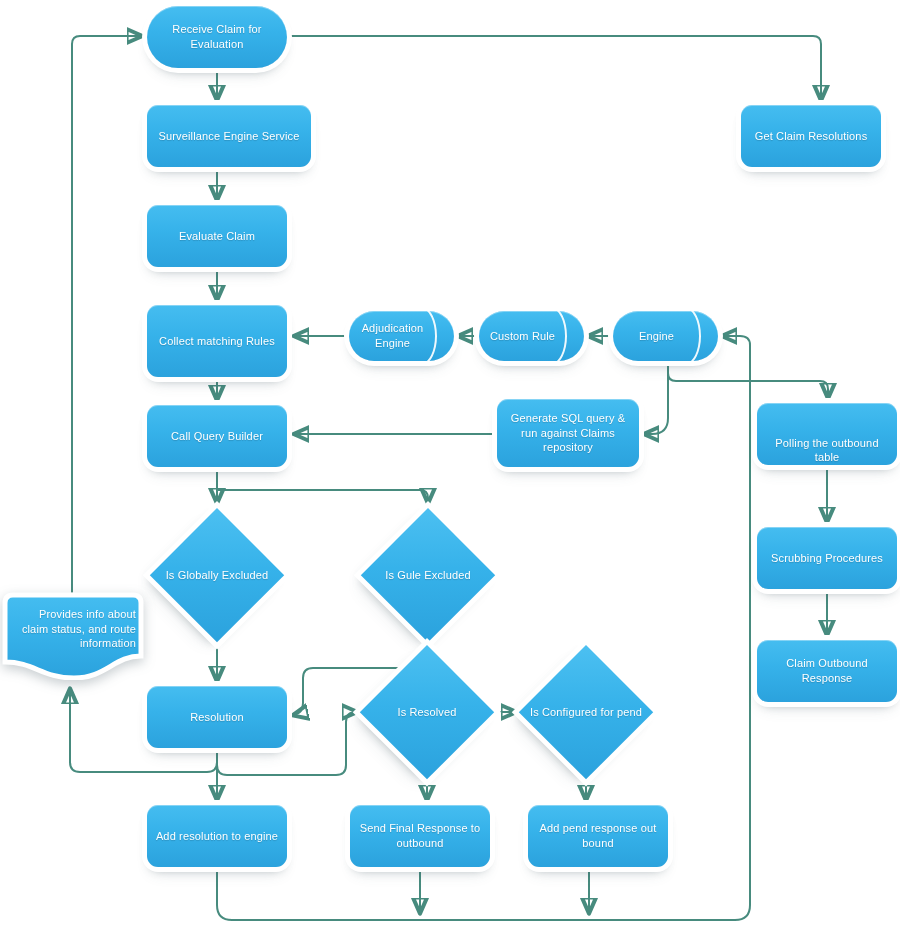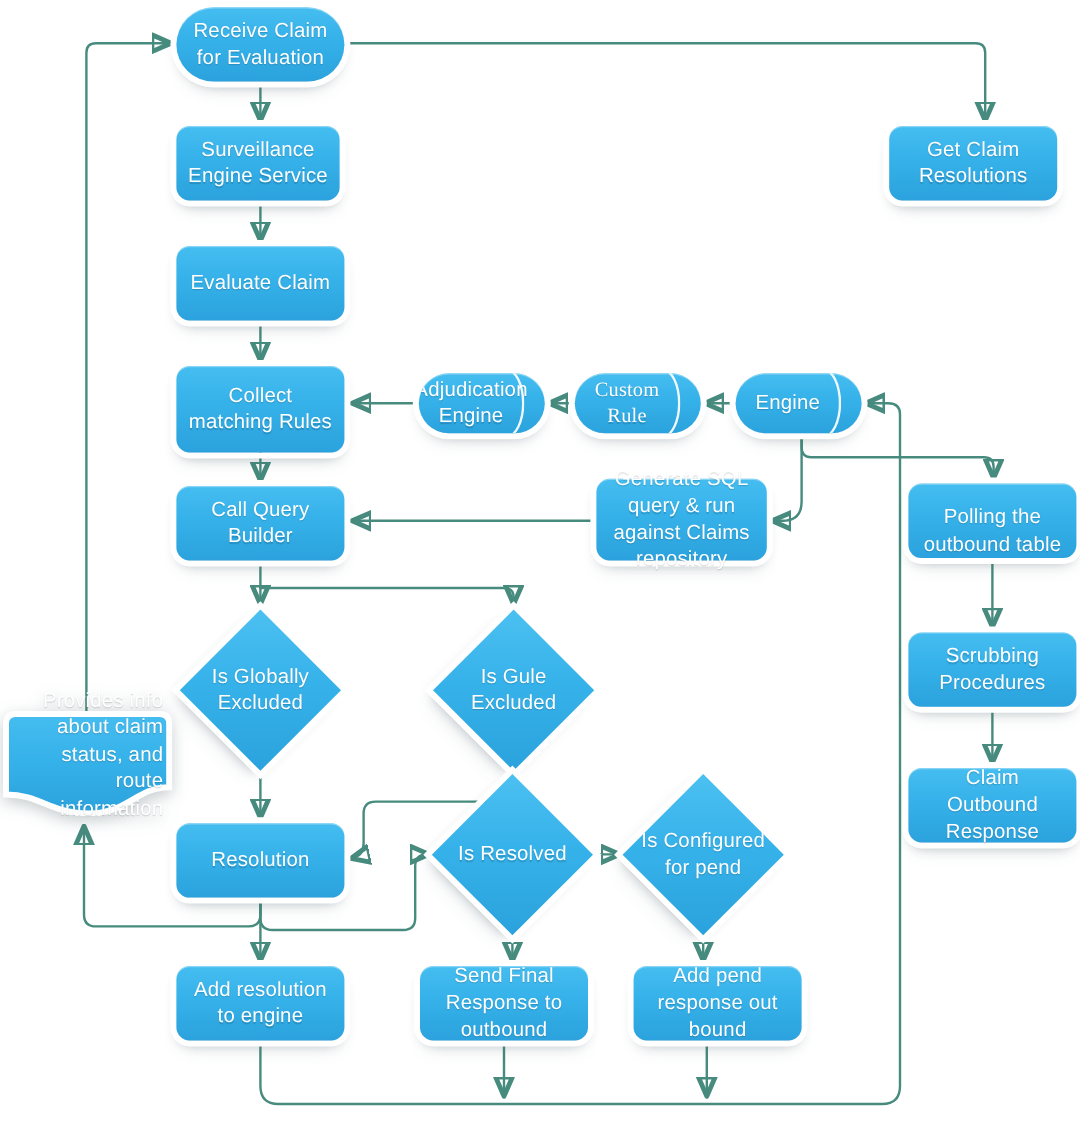--- a/index.html
+++ b/index.html
@@ -30,21 +30,21 @@
   }
   
   .node{
     position:absolute;
     box-sizing:border-box;
     display:flex;
     align-items:center;
     justify-content:center;
     text-align:center;
     color:#ffffff;
-    font-size:17px;
+    font-size:11px;
     line-height:1.32;
     letter-spacing:.15px;
     text-shadow:0 1px 1px rgba(0,0,0,.18);
     z-index:3;
   }
   .node .lbl{ padding:0 8px; position:relative; z-index:4; }
 
   
   .proc{
     border-radius:11px;
@@ -184,21 +184,21 @@
 
     <path d="M420,869 L420,912" marker-end="url(#ah)"></path>
 
     <path d="M589,869 L589,912" marker-end="url(#ah)"></path>
   </svg>
 
   <div class="node pill" style="left:147px;top:6px;width:140px;height:62px;">
     <span class="lbl">Receive Claim for Evaluation</span>
   </div>
 
-  <div class="node proc" style="left:147px;top:105px;width:136px;height:62px;">
+  <div class="node proc" style="left:147px;top:105px;width:164px;height:62px;">
     <span class="lbl">Surveillance Engine Service</span>
   </div>
 
   <div class="node proc" style="left:147px;top:205px;width:140px;height:62px;">
     <span class="lbl">Evaluate Claim</span>
   </div>
 
   <div class="node proc" style="left:147px;top:305px;width:140px;height:72px;">
     <span class="lbl">Collect matching Rules</span>
   </div>
@@ -216,21 +216,21 @@
   </div>
 
   <div class="node proc" style="left:741px;top:105px;width:140px;height:62px;">
     <span class="lbl">Get Claim Resolutions</span>
   </div>
 
   <div class="node cyl" style="left:349px;top:311px;width:105px;height:50px;">
     <span class="lbl">Adjudication Engine</span>
   </div>
 
-  <div class="node cyl" style="left:479px;top:311px;width:105px;height:50px;font-family:Liberation Serif, serif;">
+  <div class="node cyl" style="left:479px;top:311px;width:105px;height:50px;">
     <span class="lbl">Custom Rule</span>
   </div>
 
   <div class="node cyl" style="left:613px;top:311px;width:105px;height:50px;">
     <span class="lbl">Engine</span>
   </div>
 
   <div class="node proc" style="left:497px;top:399px;width:142px;height:68px;">
     <span class="lbl">Generate SQL query &amp; run against Claims repository</span>
   </div>

